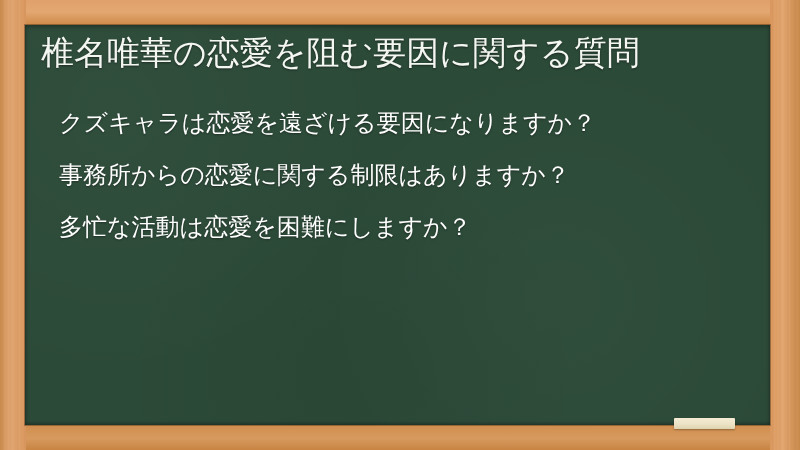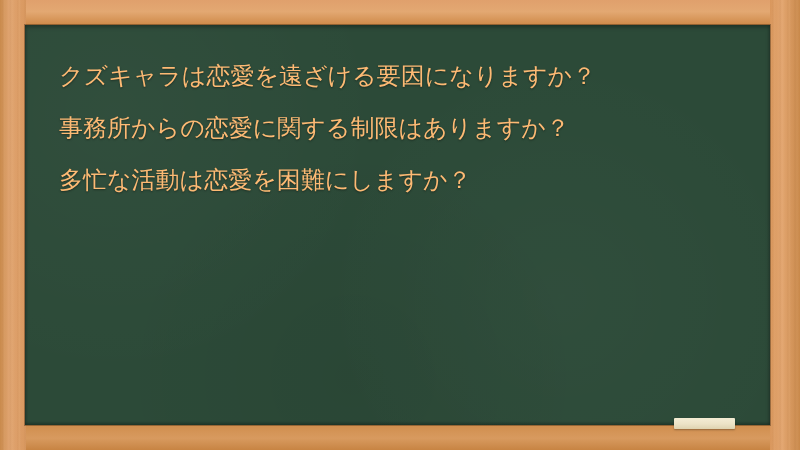--- a/index.html
+++ b/index.html
@@ -142,21 +142,21 @@
     white-space: normal;
     word-break: break-all;
   }
 
   .questions {
     margin: 0;
     padding: 0;
     list-style: none;
   }
   .questions li {
-    color: #fdba74;
+    color: #ffffff;
     font-size: 24px;
     line-height: 52px;
     font-weight: 400;
     padding-left: 26px;
     white-space: nowrap;
     text-shadow: 0 1px 2px rgba(0, 0, 0, 0.4);
   }
   .q-first { margin-top: 21px; }
 
   
@@ -185,20 +185,21 @@
     </div>
     <div class="frame-right-shade">
       <div class="frame-grain-v"></div>
     </div>
   </div>
 
   <div class="board">
     <div class="board-noise"></div>
 
     <div class="content">
+      <h1 class="title">椎名唯華の恋愛を阻む要因に関する質問</h1>
 
       <ul class="questions">
         <li class="q-first">クズキャラは恋愛を遠ざける要因になりますか？</li>
         <li>事務所からの恋愛に関する制限はありますか？</li>
         <li>多忙な活動は恋愛を困難にしますか？</li>
       </ul>
     </div>
   </div>
 
   <div class="eraser"></div>

